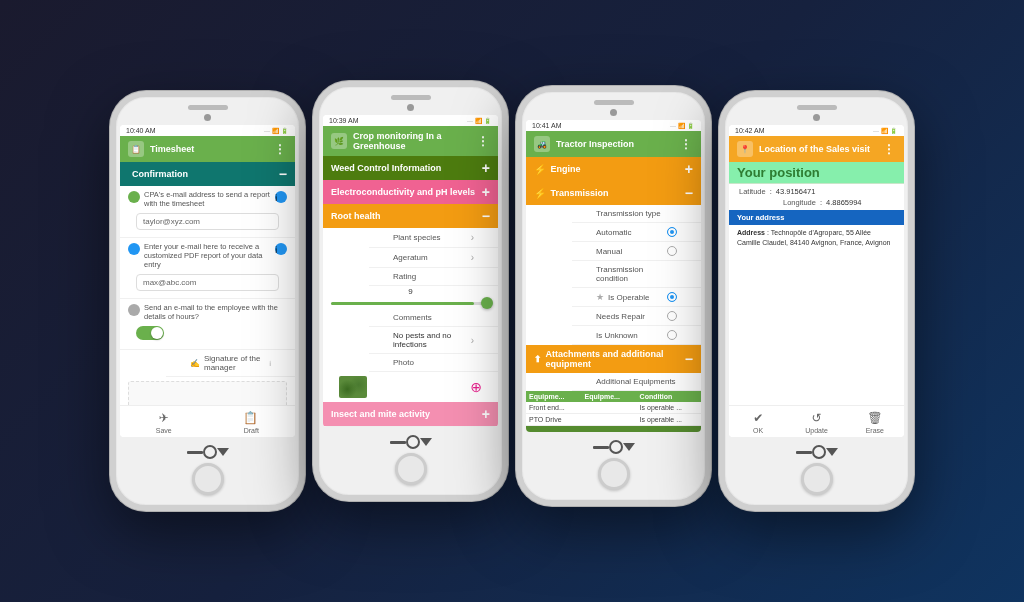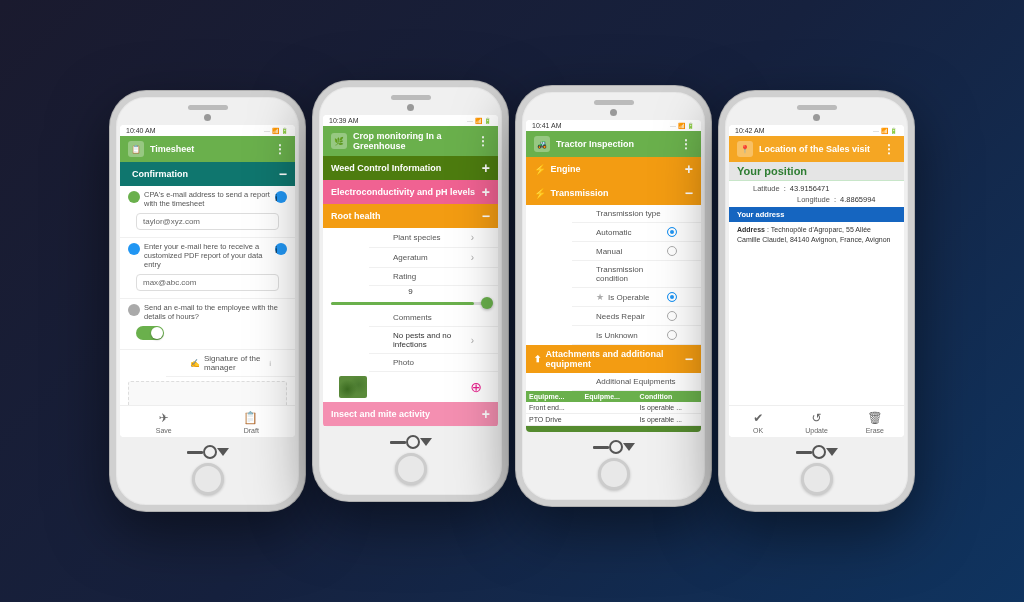--- a/index.html
+++ b/index.html
@@ -387,23 +387,23 @@
       font-weight: 600;
     }
 
     .mini-table td {
       padding: 2px 3px;
       border-bottom: 1px solid #eee;
       color: #444;
     }
 
     .info-section-header {
-      background: #e5e5e5;
+      background: #86efac;
       padding: 3px 8px;
-      font-size: 11px;
+      font-size: 13px;
       font-weight: 600;
       color: #2e7d32;
       border-bottom: 1px solid #c8e6c9;
     }
 
     .address-block {
       padding: 3px 8px;
       font-size: 7px;
       color: #333;
       line-height: 1.4;
@@ -772,21 +772,21 @@
         <div class="header-icon">📍</div>
         <span class="header-title">Location of the Sales visit</span>
         <span class="header-dots">⋮</span>
       </div>
 
       <div class="content-area">
 
         <div class="info-section-header">
           <span>Your position</span>
         </div>
-        <div style="padding: 3px 24px; text-align: center;">
+        <div style="padding: 3px 10px; text-align: center;">
           <div style="display:flex; gap:4px; font-size:7.5px; margin-bottom:2px;">
             <span style="color:#555;">Latitude</span>
             <span style="color:#333; font-weight:500;">:</span>
             <span style="color:#333;">43.9156471</span>
           </div>
           <div style="display:flex; gap:4px; font-size:7.5px;margin-left:44px;">
             <span style="color:#555;">Longitude</span>
             <span style="color:#333; font-weight:500;">:</span>
             <span style="color:#333;">4.8865994</span>
           </div>

